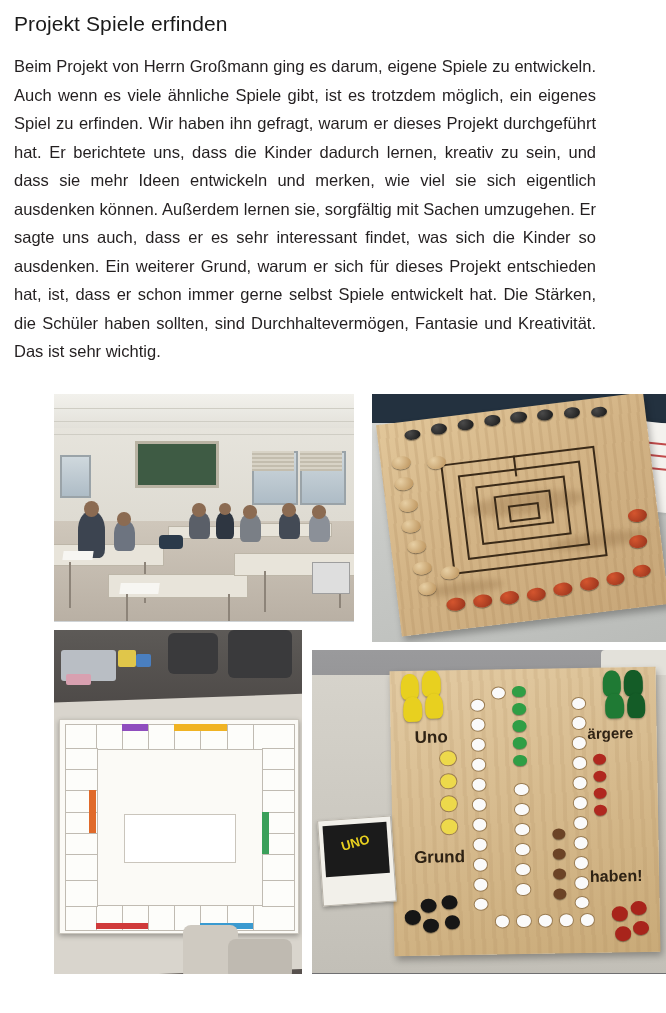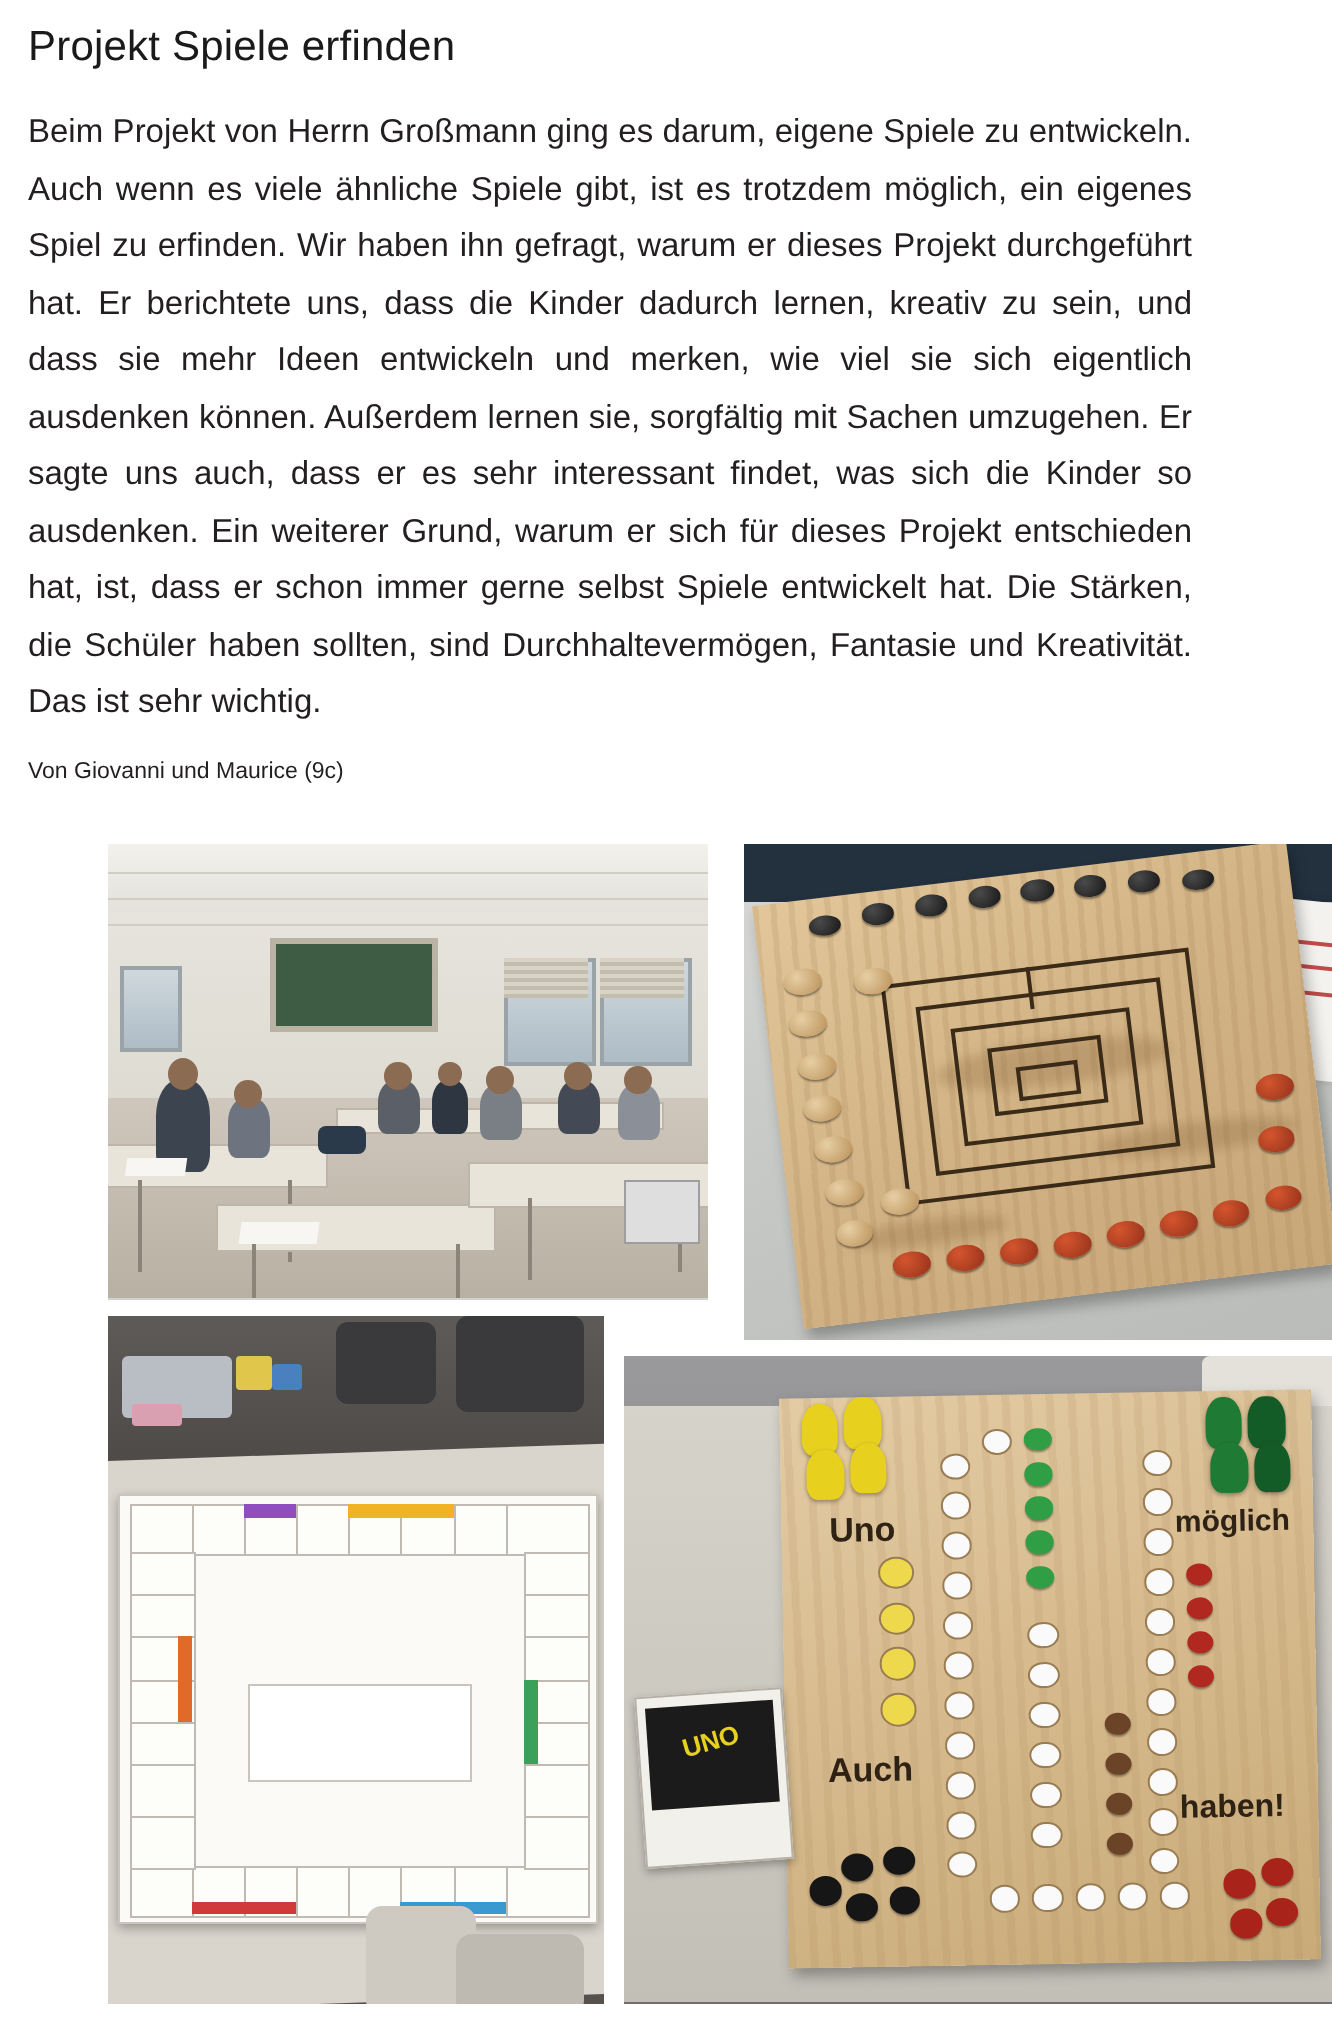--- a/index.html
+++ b/index.html
@@ -132,21 +132,20 @@
 </style>
 </head>
 <body>
 
 <div class="page">
 
   <h1 class="article-title">Projekt Spiele erfinden</h1>
 
   <p class="article-body">Beim Projekt von Herrn Großmann ging es darum, eigene Spiele zu entwickeln. Auch wenn es viele ähnliche Spiele gibt, ist es trotzdem möglich, ein eigenes Spiel zu erfinden. Wir haben ihn gefragt, warum er dieses Projekt durchgeführt hat. Er berichtete uns, dass die Kinder dadurch lernen, kreativ zu sein, und dass sie mehr Ideen entwickeln und merken, wie viel sie sich eigentlich ausdenken können. Außerdem lernen sie, sorgfältig mit Sachen umzugehen. Er sagte uns auch, dass er es sehr interessant findet, was sich die Kinder so ausdenken. Ein weiterer Grund, warum er sich für dieses Projekt entschieden hat, ist, dass er schon immer gerne selbst Spiele entwickelt hat. Die Stärken, die Schüler haben sollten, sind Durchhaltevermögen, Fantasie und Kreativität. Das ist sehr wichtig.</p>
 
-  <p class="byline">Von Giovanni und Maurice (9c)</p>
 
   <div class="photos">
 
     <figure class="photo p-classroom">
       <div class="scene">
         <div class="cls-wall"></div>
         <div class="cls-ceiling"></div>
         <div class="cls-ceilline" style="top:14px"></div>
         <div class="cls-ceilline" style="top:27px"></div>
         <div class="cls-ceilline" style="top:40px"></div>
@@ -397,22 +396,22 @@
           <div class="lu-dot" style="left:46%;top:61%;width:5%;height:4%"></div>
           <div class="lu-dot" style="left:46%;top:68%;width:5%;height:4%"></div>
           <div class="lu-dot" style="left:46%;top:75%;width:5%;height:4%"></div>
 
           <div class="lu-dot" style="left:18%;top:28%;width:6%;height:5%;background:#edd94b"></div>
           <div class="lu-dot" style="left:18%;top:36%;width:6%;height:5%;background:#edd94b"></div>
           <div class="lu-dot" style="left:18%;top:44%;width:6%;height:5%;background:#edd94b"></div>
           <div class="lu-dot" style="left:18%;top:52%;width:6%;height:5%;background:#edd94b"></div>
 
           <div class="lu-txt" style="left:9%;top:20%;font-size:17px">Uno</div>
-          <div class="lu-txt" style="left:74%;top:20%;font-size:15px">möglich</div>
-          <div class="lu-txt" style="left:8%;top:62%;font-size:17px">Auch</div>
+          <div class="lu-txt" style="left:74%;top:20%;font-size:15px">ärgere</div>
+          <div class="lu-txt" style="left:8%;top:62%;font-size:17px">Grund</div>
           <div class="lu-txt" style="left:74%;top:70%;font-size:16px">haben!</div>
         </div>
 
         <div class="lu-cards">
           <div class="lu-cards-top">
             <div style="position:absolute;left:8%;top:22%;width:84%;text-align:center;color:#e8d01f;font-size:13px;font-weight:700;transform:rotate(-12deg)">UNO</div>
           </div>
         </div>
       </div>
 

